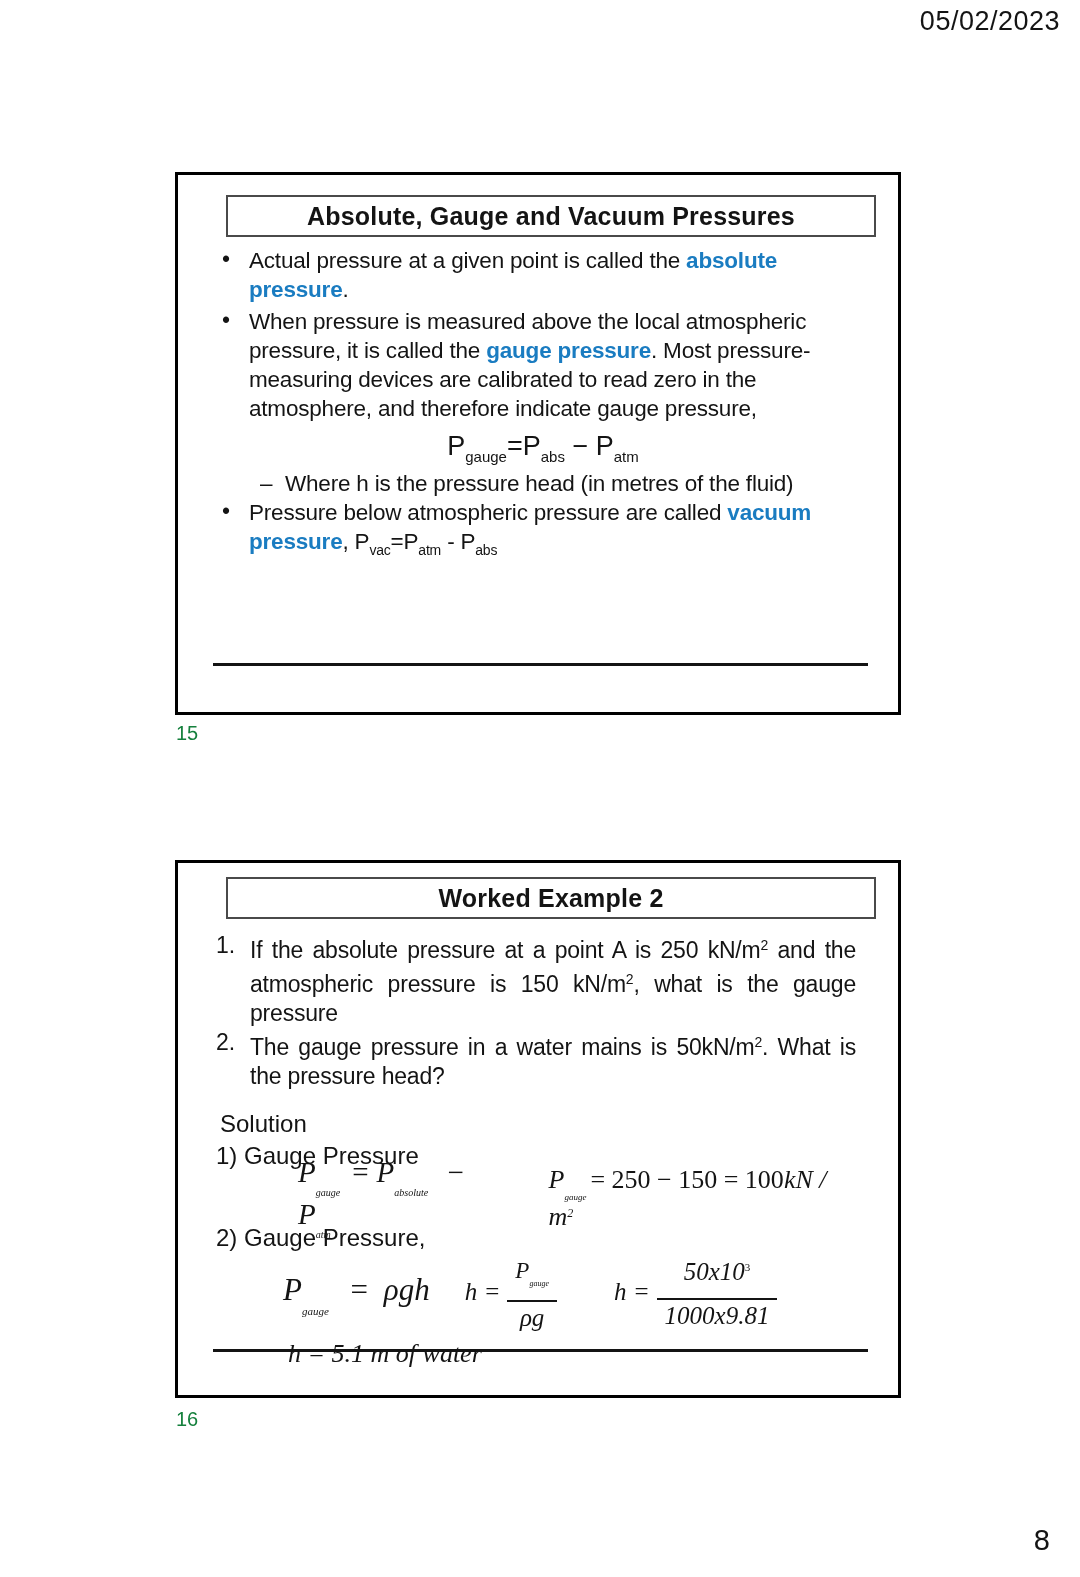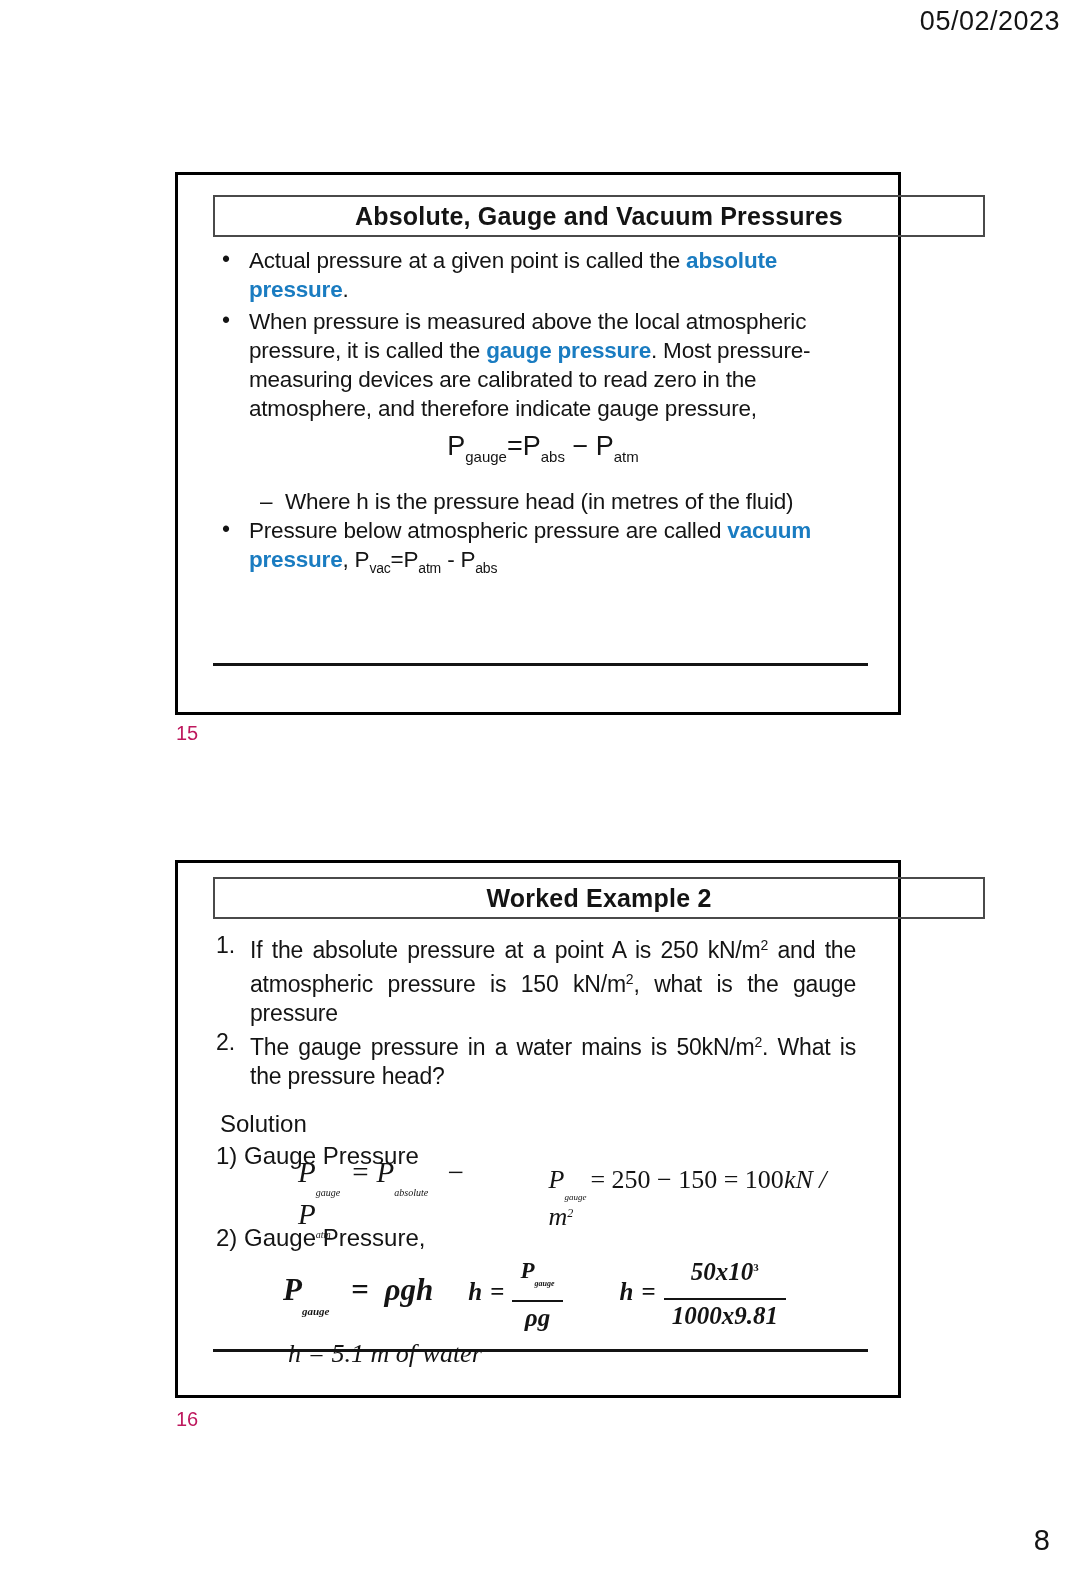--- a/index.html
+++ b/index.html
@@ -9,56 +9,56 @@
   }
   .date{position:absolute;top:6px;right:20px;font-size:27px;letter-spacing:.5px;margin-left:28px;}
   .page-num{position:absolute;top:1524px;right:30px;font-size:29px;}
   .slide{
     position:absolute;left:175px;width:726px;border:3px solid #000;
     background:#fff;box-sizing:border-box;
   }
   #slide1{top:172px;height:543px;}
   #slide2{top:860px;height:538px;}
   .titlebox{
-    position:absolute;left:35px;top:20px;width:772px;height:42px;
+    position:absolute;left:48px;top:20px;width:650px;height:42px;
     border:2px solid #4a4a4a;display:flex;align-items:center;justify-content:center;
     font-weight:bold;font-size:25px;letter-spacing:.2px;box-sizing:border-box;
   }
   #slide2 .titlebox{top:14px;}
   .content{position:absolute;left:44px;top:71px;width:642px;}
   #slide2 .content{left:38px;top:68px;width:640px;}
   .bullet{display:flex;margin-bottom:3px;}
   .marker{width:27px;font-size:23px;flex:none;}
   .btext{flex:1;font-size:22.5px;line-height:29px;letter-spacing:-0.2px;}
   .blue{color:var(--accent,#1a7cc1);font-weight:bold;}
   .ssub{font-size:15px;vertical-align:-7px;}
   .bsub{font-size:14px;vertical-align:-6px;}
   .sup{font-size:14px;vertical-align:8px;}
-  .f-sans{text-align:center;font-size:27px;margin:8px 0 22px;}
+  .f-sans{text-align:center;font-size:27px;margin:8px 0 4px;}
   .serif{font-family:"Liberation Serif","DejaVu Serif",serif;}
   .f-serif-big{text-align:center;font-size:37px;font-style:italic;margin:4px 0 10px;}
   .msub{font-style:italic;font-size:12px;vertical-align:-16px;margin-right:6px;}
   .mop{font-style:normal;margin:0 8px;}
   .subbullet{display:flex;margin-left:38px;font-size:22.5px;line-height:29px;}
   .dashm{width:25px;flex:none;}
   .rule{position:absolute;left:35px;width:655px;border-top:3px solid #141414;}
   #slide1 .rule{top:488px;}
   #slide2 .rule{top:486px;}
-  .slide-num{position:absolute;left:176px;font-size:20px;color:#be185d;}
+  .slide-num{position:absolute;left:176px;font-size:20px;color:#15803d;}
   #snum1{top:722px;}
   #snum2{top:1408px;}
   
   .qitem{display:flex;}
   .qnum{width:34px;flex:none;font-size:23px;line-height:29px;}
   .qtext{flex:1;font-size:23px;line-height:29px;text-align:justify;letter-spacing:-0.2px;}
   .sol{font-weight:normal;font-size:24px;margin:18px 0 2px 4px;line-height:30px;}
   .steplabel{font-size:24px;line-height:30px;}
   .f-row{display:flex;align-items:center;}
   .f-row1{margin:4px 0 2px 82px;gap:34px;height:46px;}
-  .f-row2{margin:4px 0 2px 67px;gap:35px;height:74px;font-weight:bold;}
+  .f-row2{margin:4px 0 2px 67px;gap:35px;height:74px;}
   .fa{font-size:29px;font-style:italic;}
   .fa .msub{font-size:10px;vertical-align:-14px;margin-right:4px;}
   .fb{font-size:26px;}
   .fb .msub{font-size:9px;vertical-align:-12px;margin-right:4px;}
   .fb .it{font-style:italic;}
   .fb .sup2{font-size:12px;vertical-align:8px;}
   .fc{font-size:31px;font-style:italic;}
   .fc .msub{font-size:11px;vertical-align:-15px;}
   .frac{display:inline-block;text-align:center;vertical-align:middle;}
   .frac .num{display:block;padding:0 8px 12px;}

